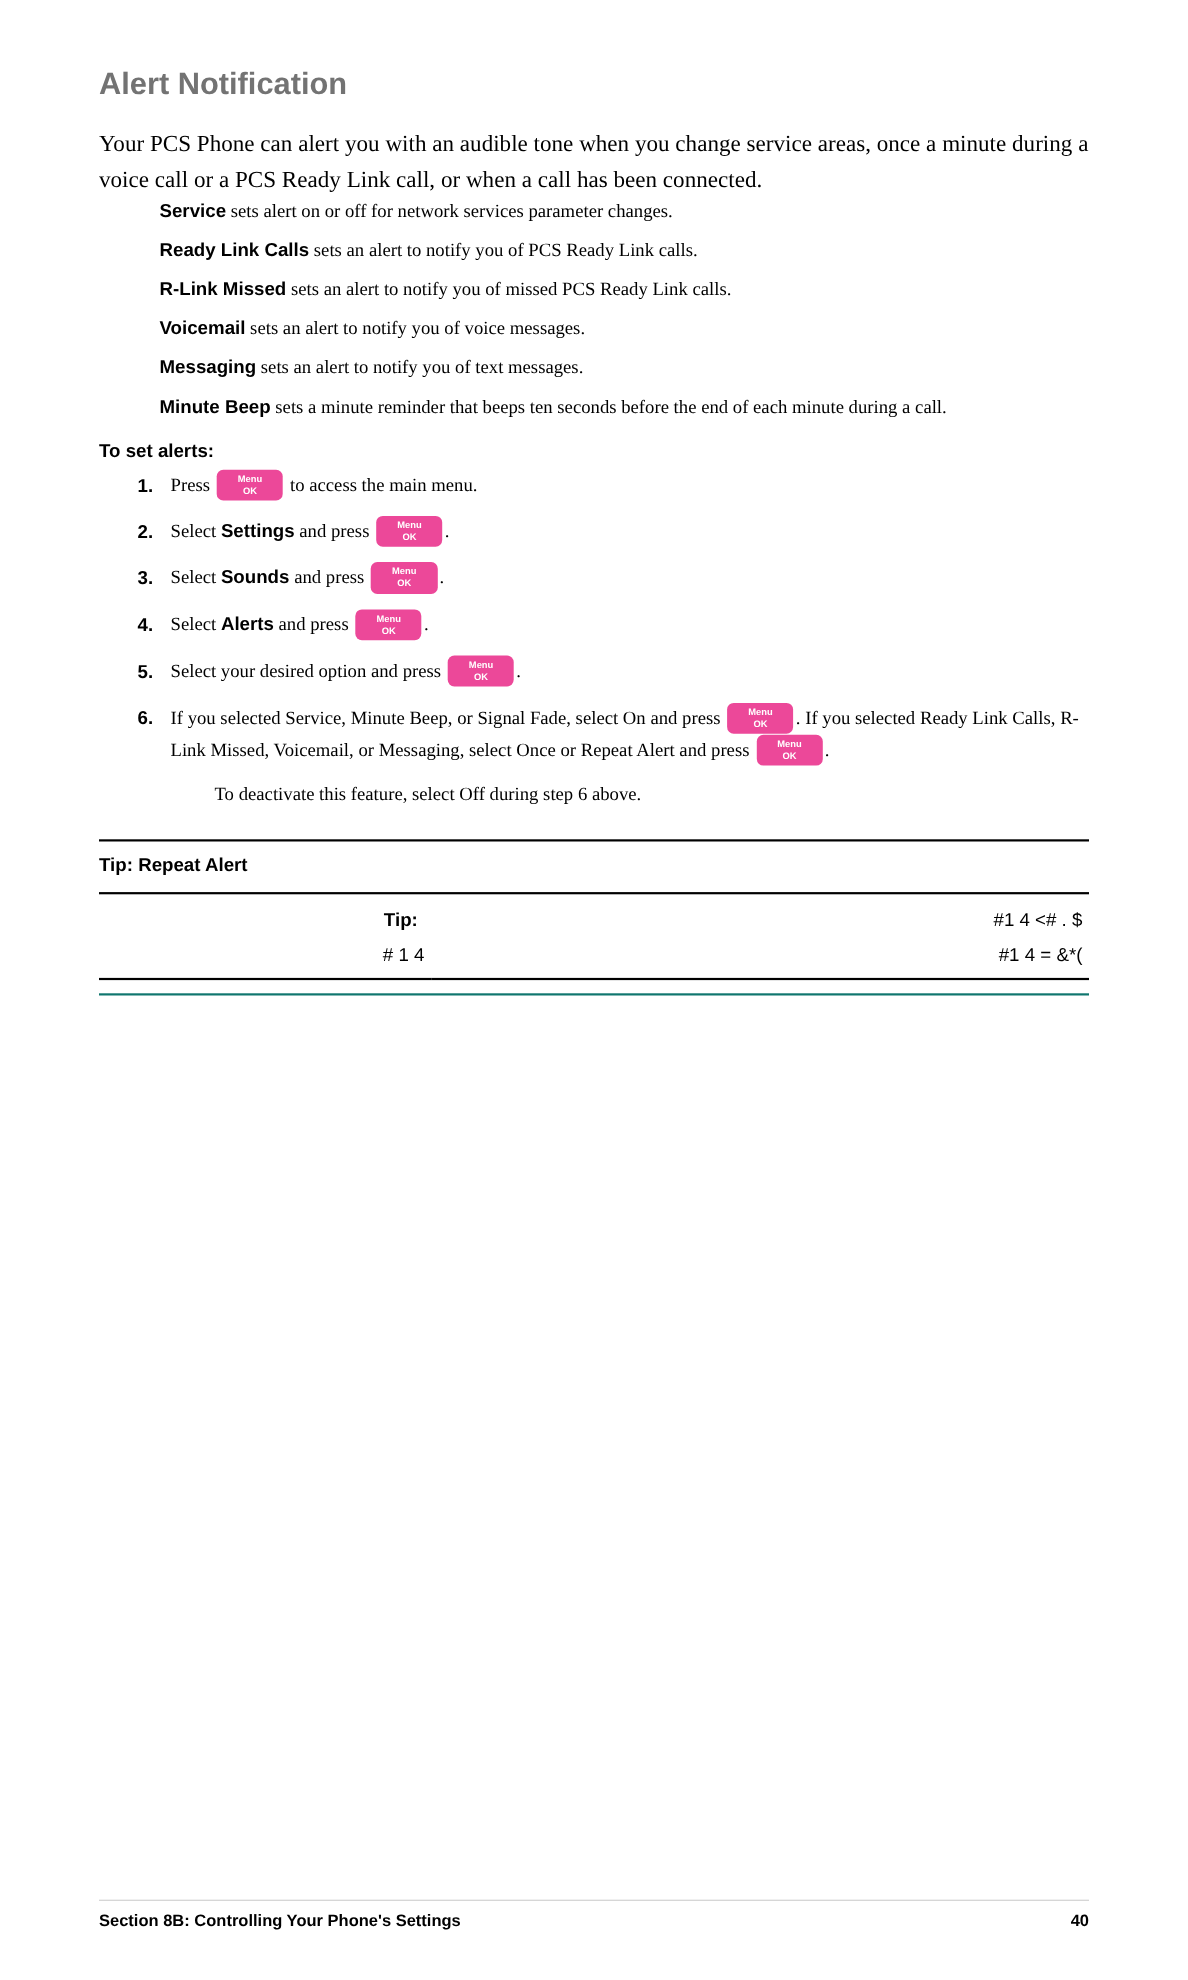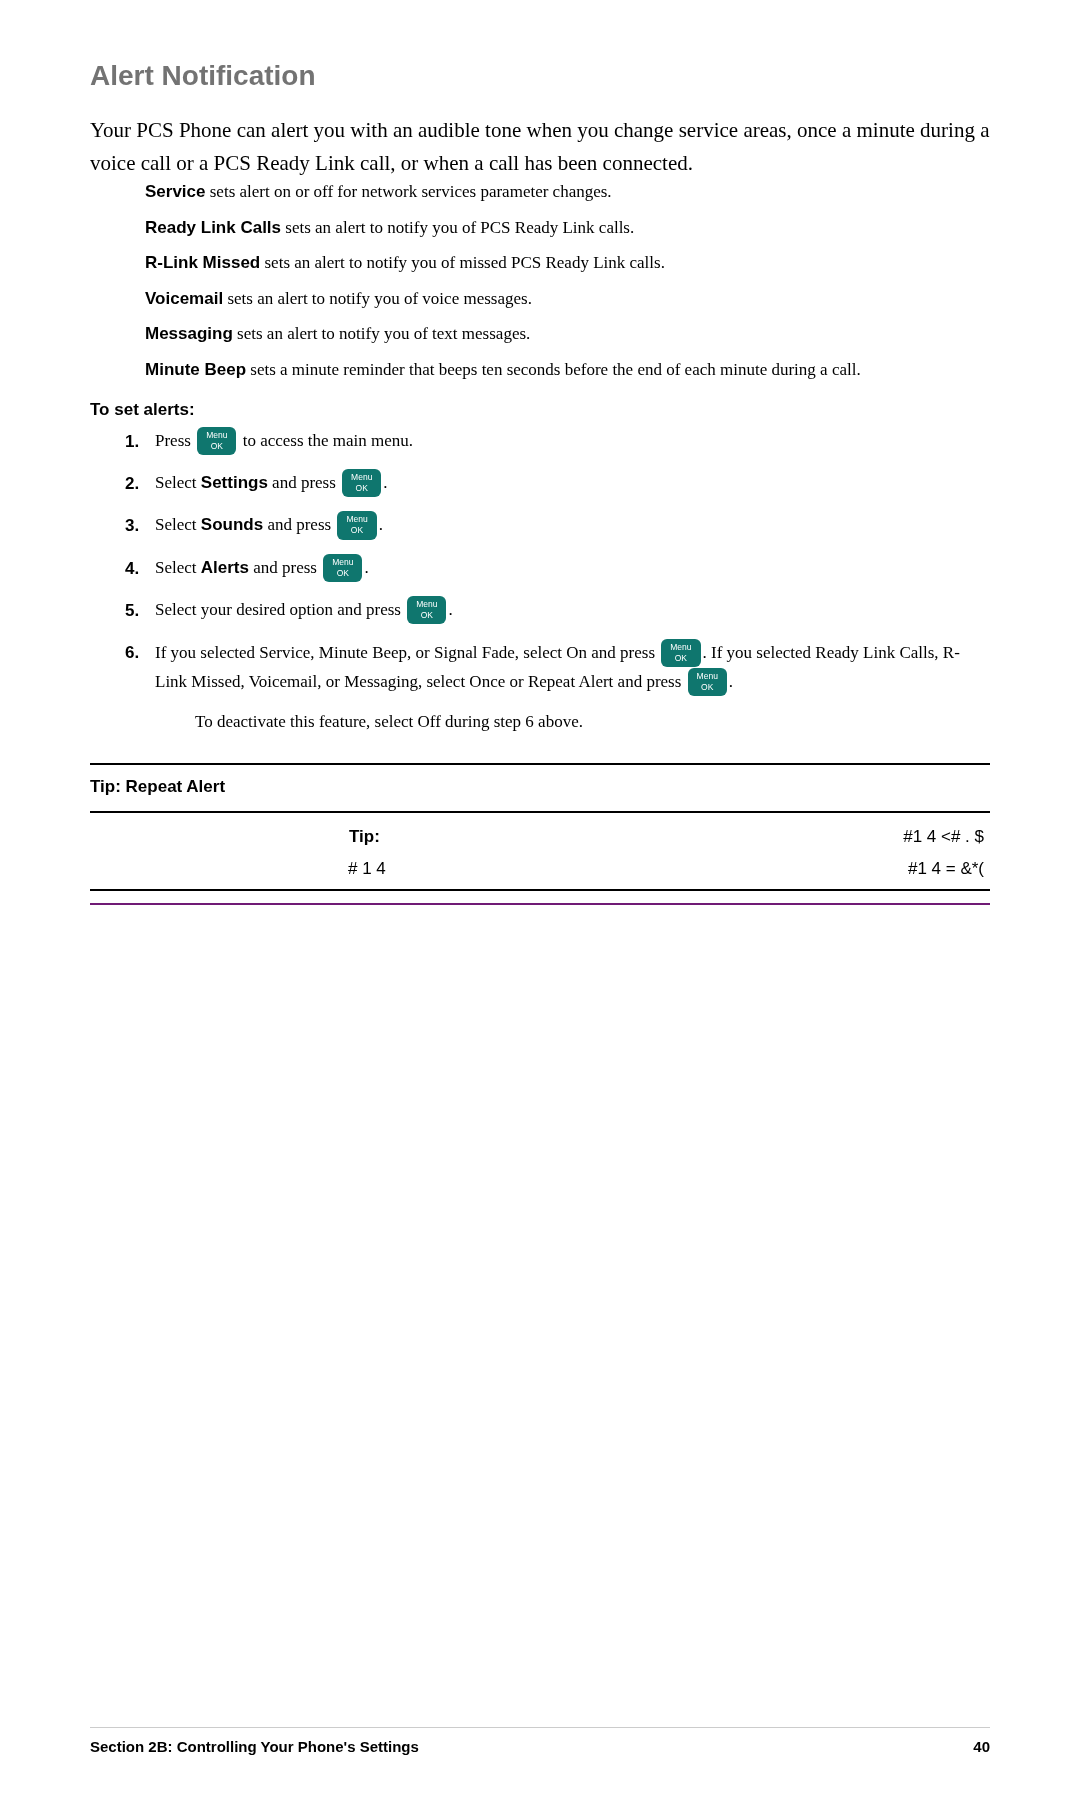--- a/index.html
+++ b/index.html
@@ -85,38 +85,38 @@
       flex: 1;
     }
 
     .step-content .bold {
       font-weight: 700;
       font-family: Arial, Helvetica, sans-serif;
     }
 
     .menu-btn-lg {
       display: inline-block;
-      background: #0f766e;
+      background: #ec4899;
       color: white;
       font-size: 8.5px;
       font-family: Arial, sans-serif;
-      font-weight: 400;
+      font-weight: 700;
       border-radius: 6px;
-      padding: 3px 9px;
+      padding: 3px 19px;
       vertical-align: middle;
       margin: 0 2px;
       line-height: 1.3;
       text-align: center;
       position: relative;
       top: -1px;
     }
 
     .tip-section {
       border-top: 2px solid #000;
-      border-bottom: 2px solid #701a75;
+      border-bottom: 2px solid #0f766e;
       padding: 12px 0 12px 0;
       margin-top: 28px;
       margin-bottom: 0;
     }
 
     .tip-header {
       font-family: Arial, Helvetica, sans-serif;
       font-weight: 900;
       font-size: 17px;
       margin-bottom: 14px;
@@ -291,17 +291,17 @@
           <td style="padding-bottom:9px;">
             <span>#1   4    =    &amp;*(</span>
           </td>
         </tr>
       </tbody>
         </table>
     </div>
   </div>
 
   <div class="footer">
-    <span class="footer-left">Section 2B: Controlling Your Phone's Settings</span>
+    <span class="footer-left">Section 8B: Controlling Your Phone's Settings</span>
     <span class="footer-right">40</span>
   </div>
 
 </div>
 
 </body></html>

